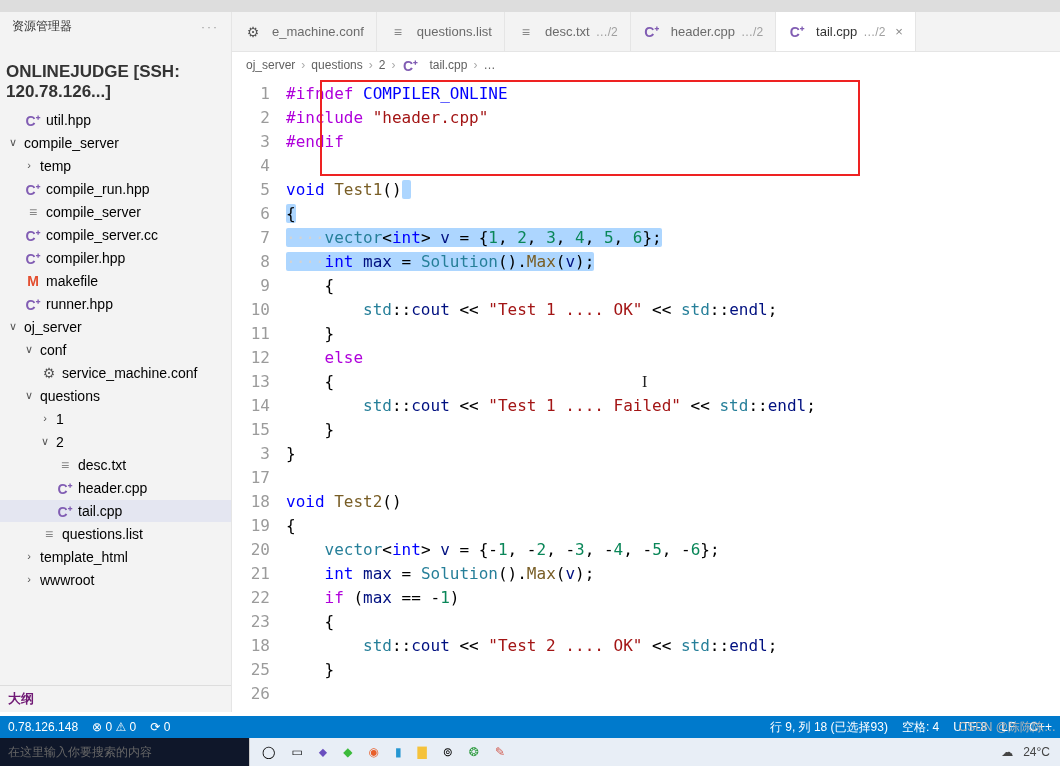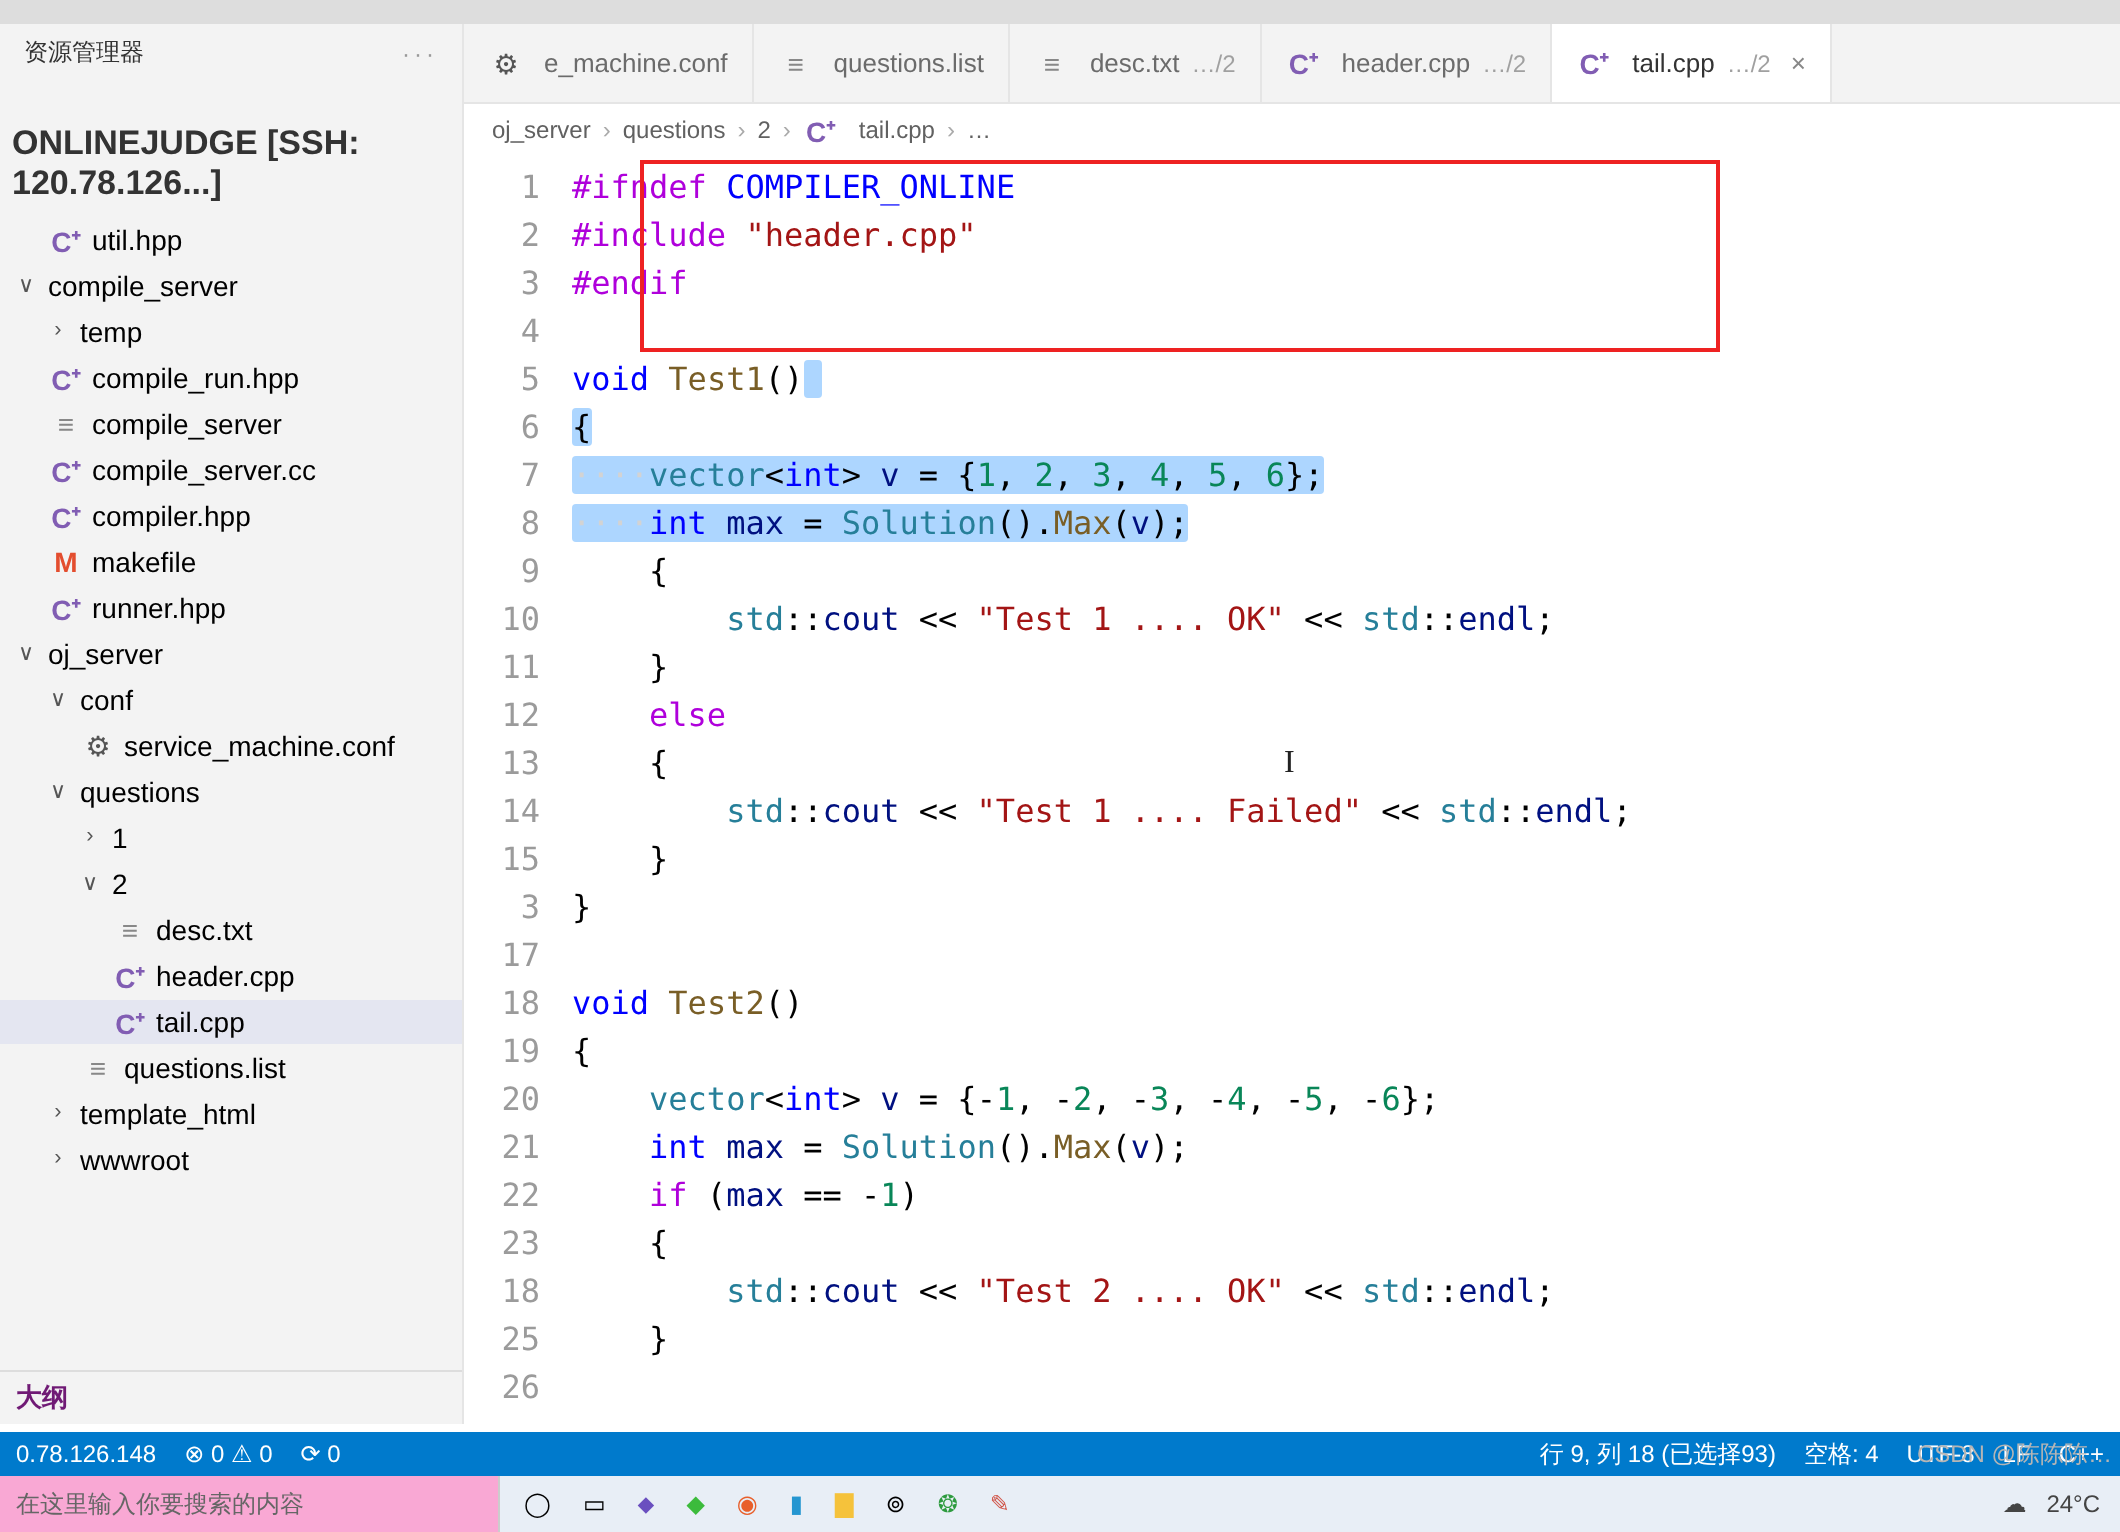--- a/index.html
+++ b/index.html
@@ -52,21 +52,21 @@
 .tok-ws { color: #d3d3d3; }
 
 .sel { background: #add6ff; border-radius: 2px; }
 .cursor-line { display:inline-block; border-left: 2px solid #000; height: 20px; vertical-align: -4px; }
 .text-cursor { position:absolute; left: 356px; top: 292px; font-family: serif; color: #222; }
 
 .statusbar { position: absolute; left:0; right:0; bottom: 28px; height: 22px; background: #007acc; color: #fff; display: flex; align-items: center; font-size: 12px; padding: 0 8px; gap: 14px; }
 .statusbar .spacer { flex: 1; }
 
 .taskbar { position: absolute; left:0; right:0; bottom:0; height: 28px; background: #e8eef6; display: flex; align-items: center; font-size: 12px; }
-.task-search { flex: 0 0 250px; padding: 0 8px; color: #666; height: 100%; display: flex; align-items: center; background: #f9a8d4; border-right: 1px solid #ccc; text-align: right; }
+.task-search { flex: 0 0 250px; padding: 0 8px; color: #666; height: 100%; display: flex; align-items: center; background: #0f172a; border-right: 1px solid #ccc; text-align: right; }
 .task-icons { display: flex; gap: 16px; padding: 0 12px; align-items: center; }
 .task-right { margin-left: auto; display: flex; gap: 10px; align-items: center; padding-right: 10px; color: #444; }
 .watermark { position:absolute; right: 4px; bottom: 30px; font-size: 12px; color: #b5b5b5; }
 
 .dots { letter-spacing: 2px; color: #999; }
 </style>
 </head>
 <body>
 
 <div class="top-menu"></div>

